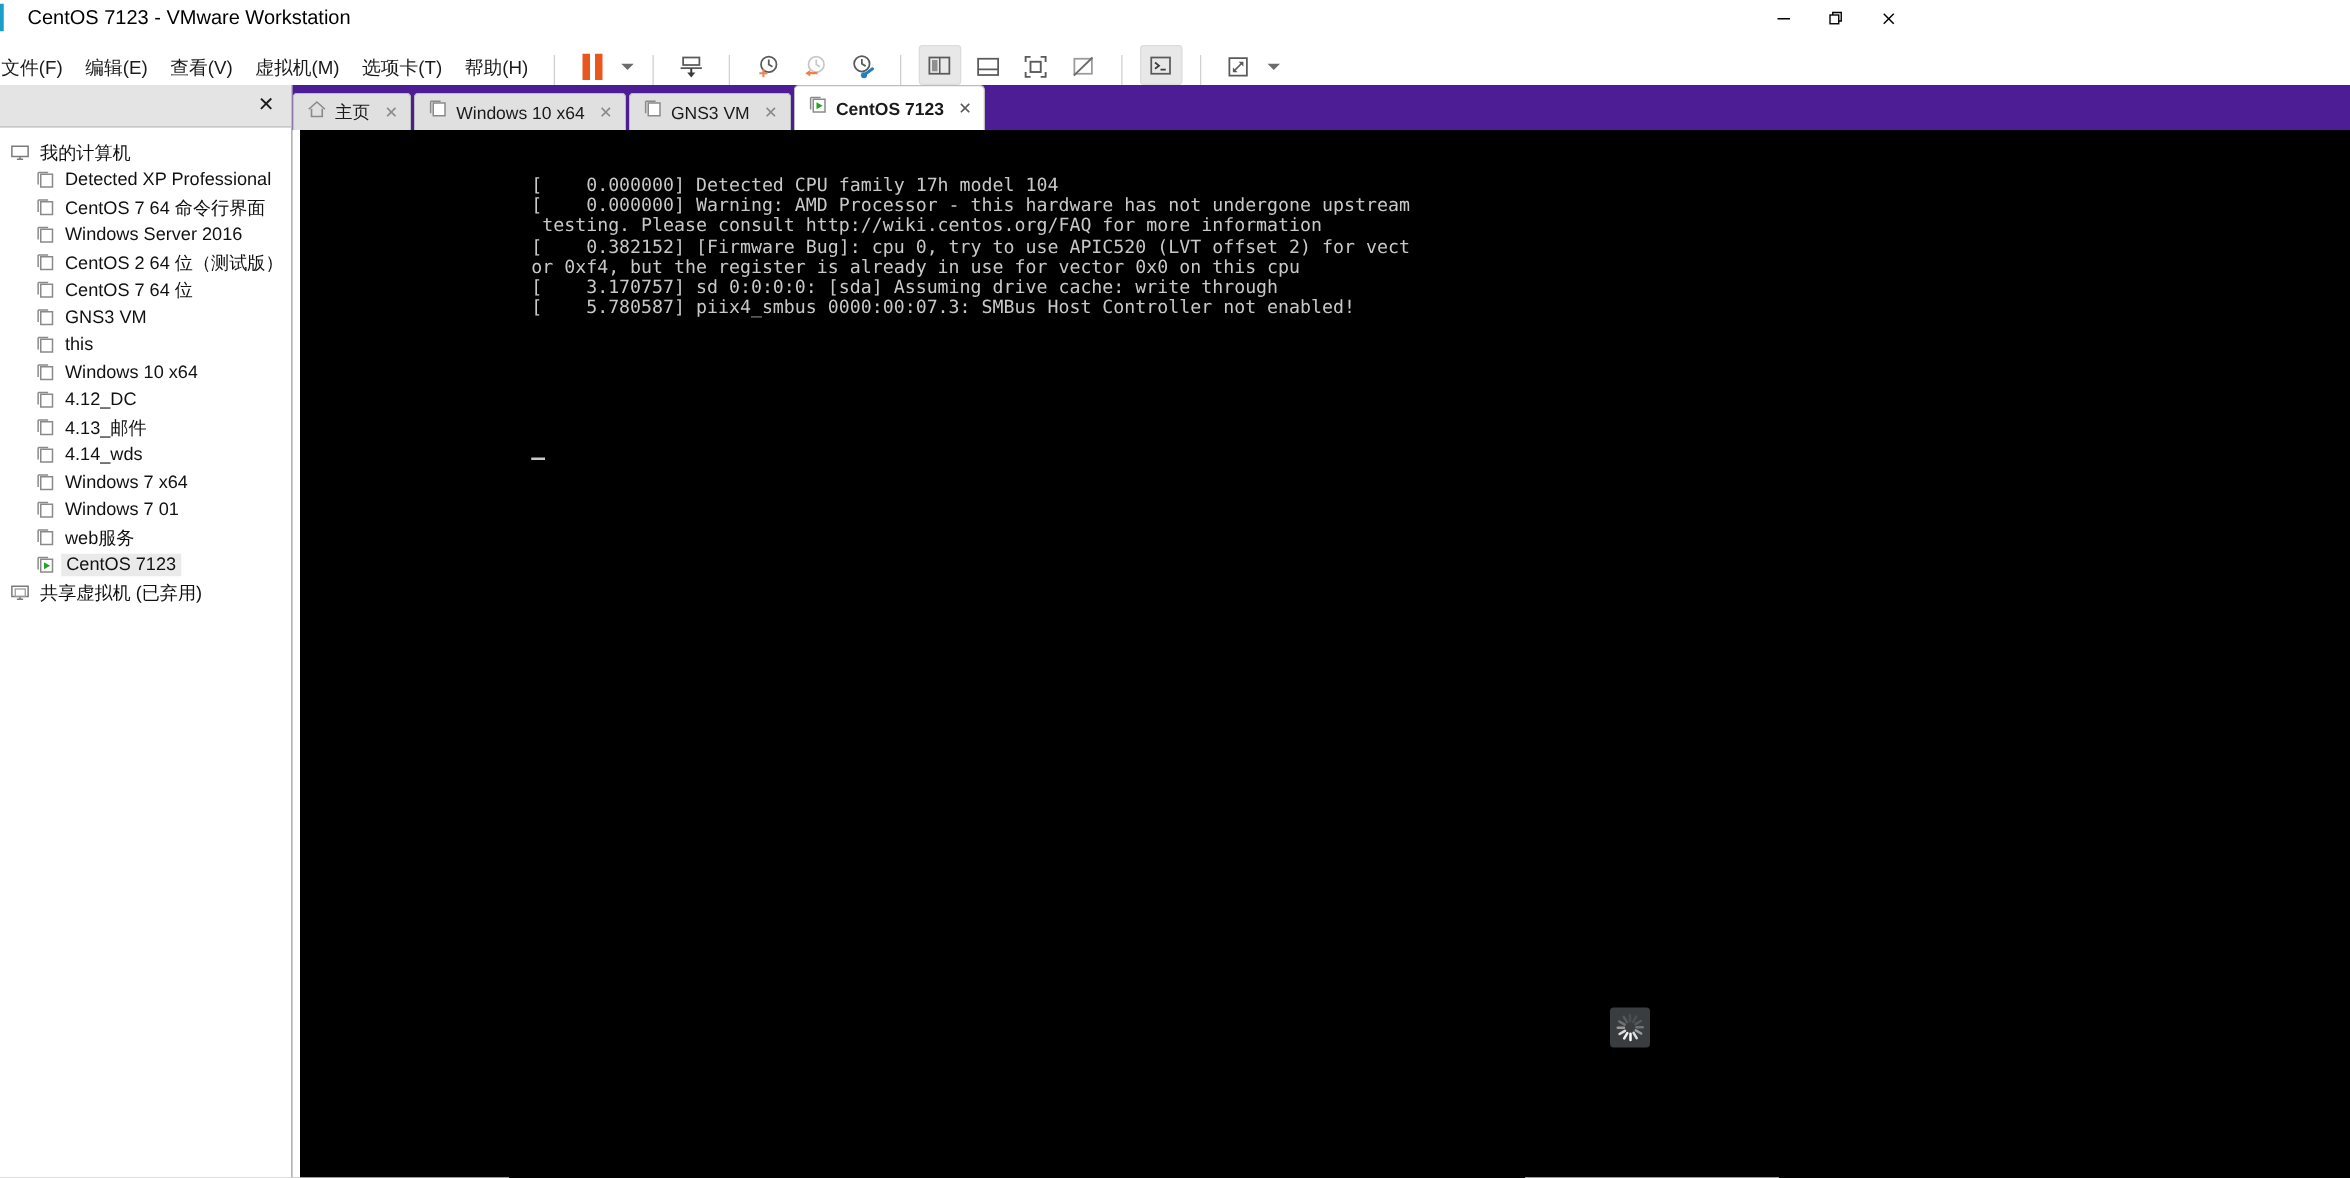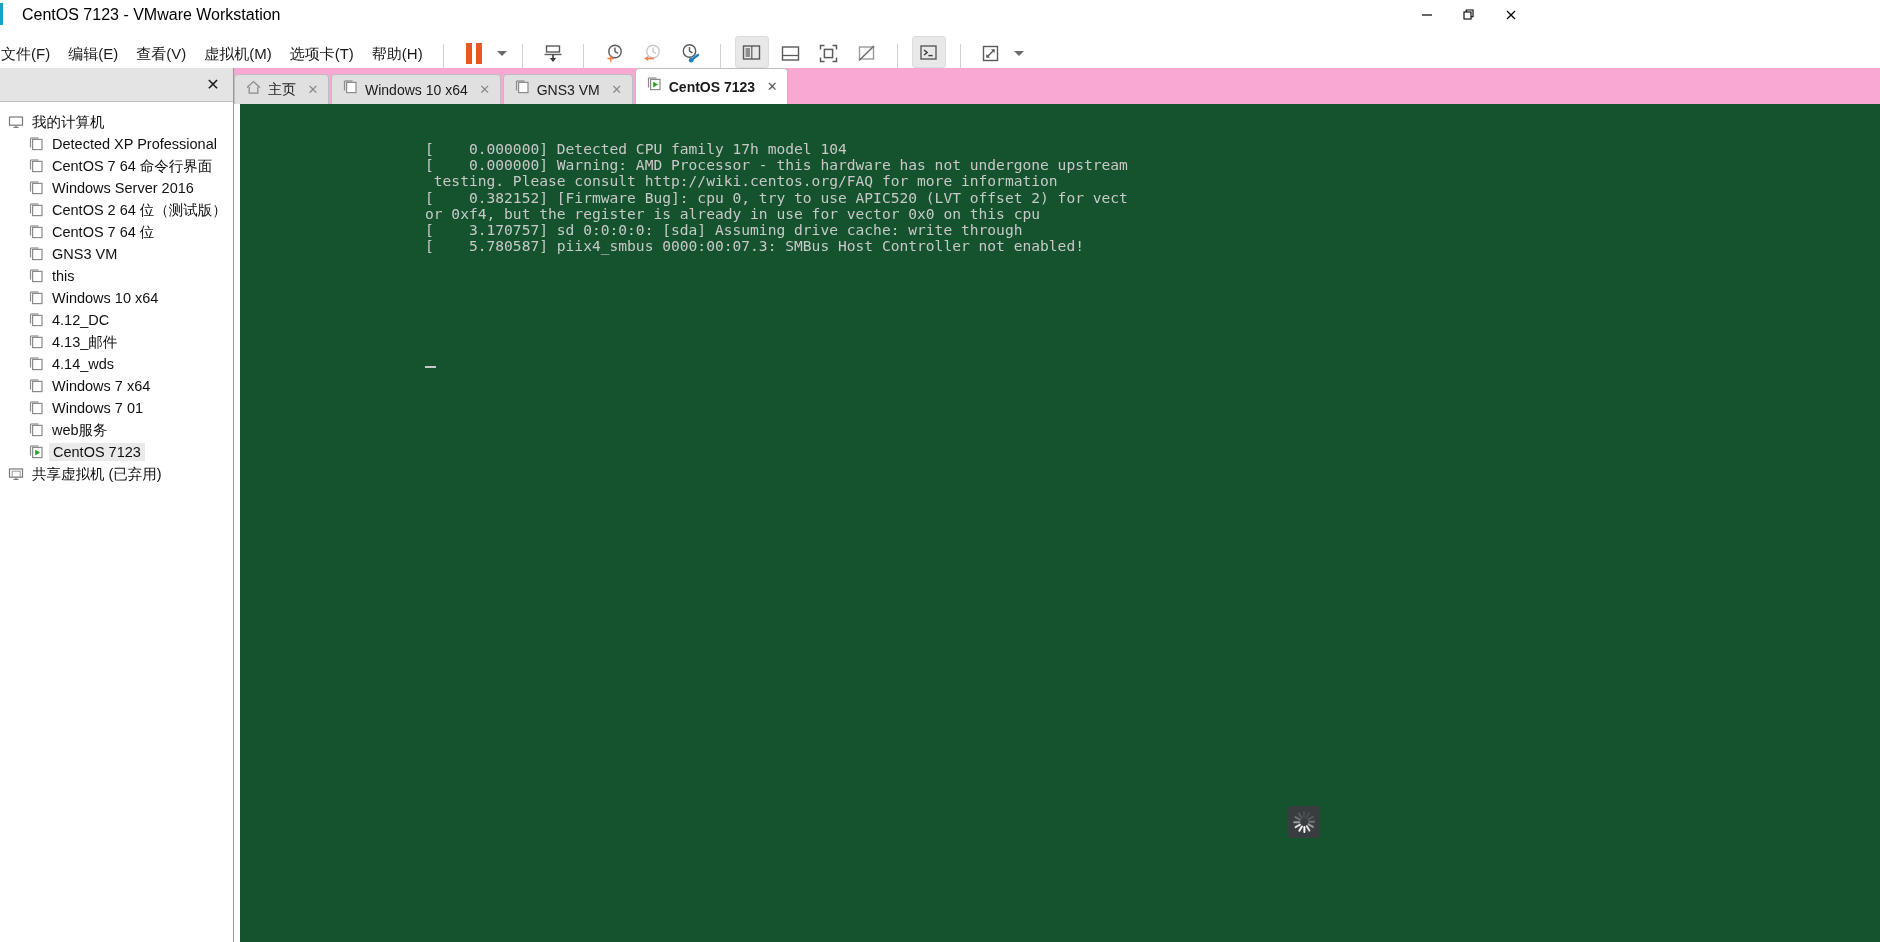--- a/index.html
+++ b/index.html
@@ -212,21 +212,21 @@
     margin-left: 4px;
   }
   .tree-ico { width: 17px; height: 17px; flex: 0 0 auto; position: relative; }
 
   
   .tabstrip {
     position: absolute;
     left: 234px; top: 68px;
     width: 1646px;
     height: 36px;
-    background: #f9a8d4;
+    background: #4c1d95;
     display: flex;
     align-items: flex-end;
   }
   .tab {
     height: 30px;
     display: flex;
     align-items: center;
     background: #e0e0e0;
     border: 1px solid #bdbdbd;
     border-bottom: none;
@@ -255,21 +255,21 @@
     color: #8a8a8a;
   }
   .tab.active .tab-close { color: #5a5a5a; }
 
   
   .console {
     position: absolute;
     left: 240px; top: 104px;
     width: 1640px;
     height: 838px;
-    background: #14532d;
+    background: #000000;
     overflow: hidden;
   }
   .console-text {
     position: absolute;
     left: 185px; top: 37px;
     color: #c8c8c8;
     font-family: "DejaVu Sans Mono", "Liberation Mono", monospace;
     font-size: 14.6px;
     line-height: 16.2px;
     white-space: pre;

